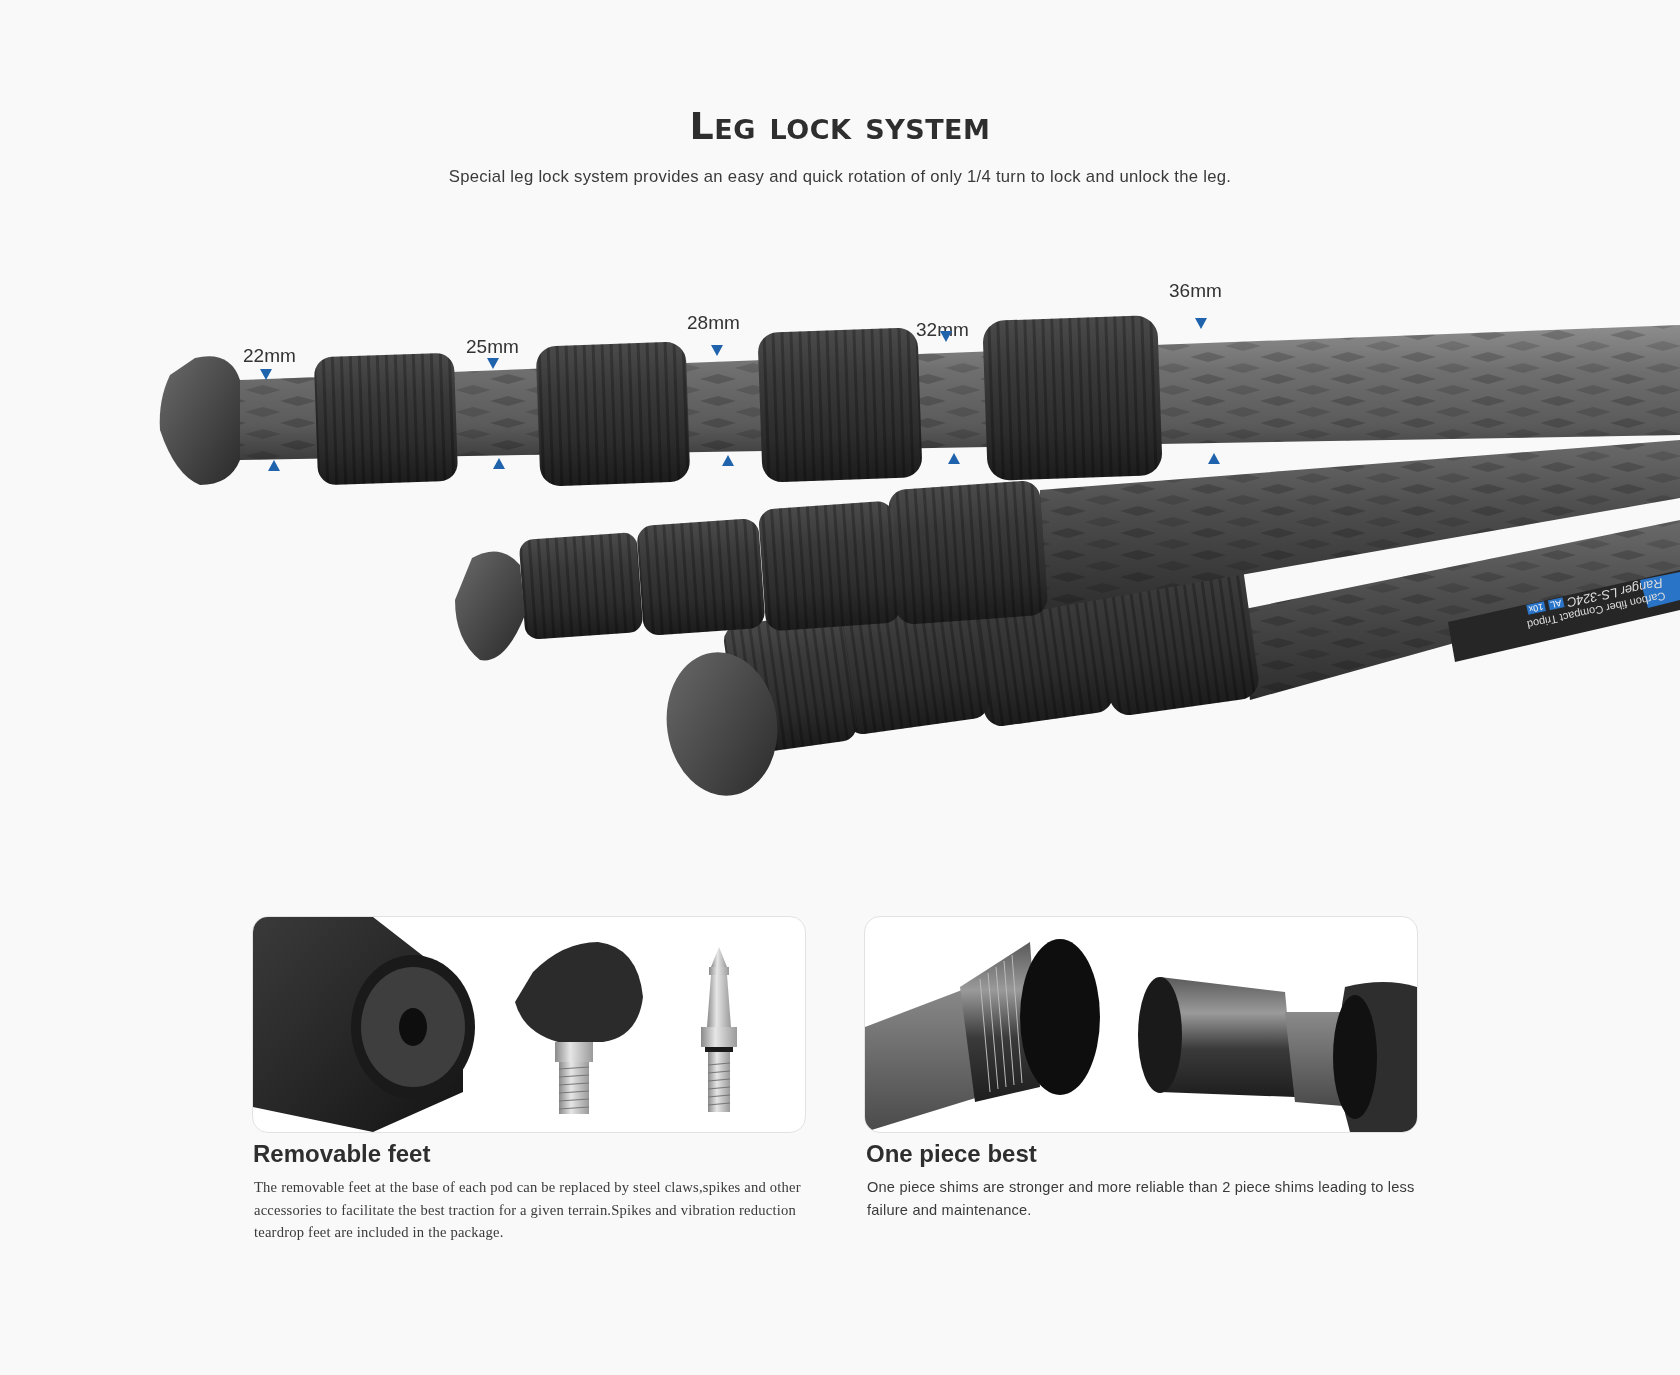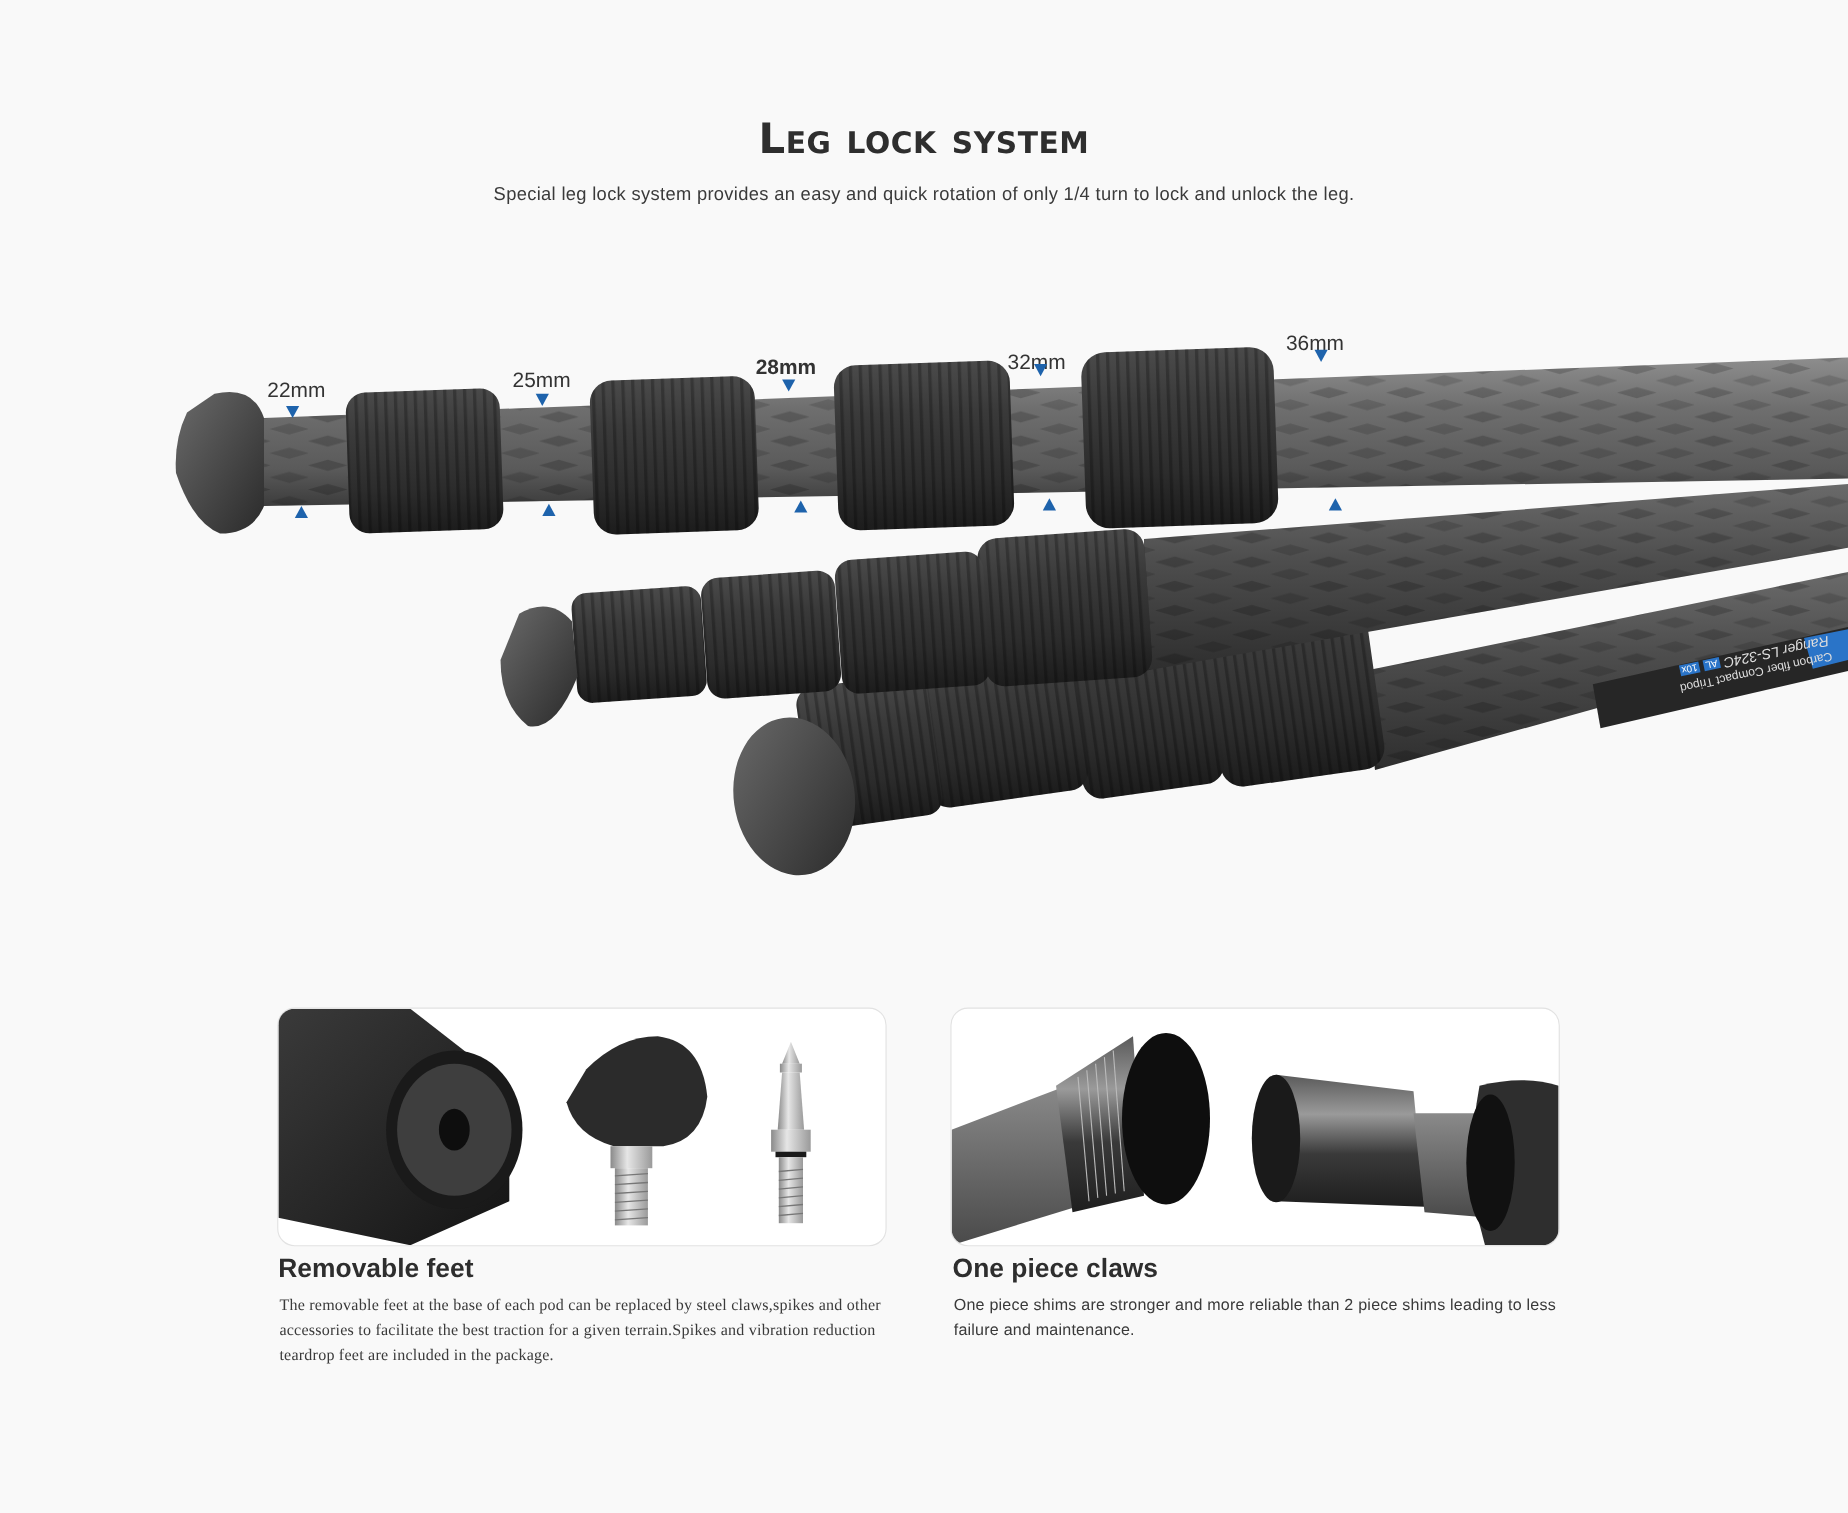--- a/index.html
+++ b/index.html
@@ -108,29 +108,29 @@
   </svg>
 
   <span class="mm-label" style="left:243px;top:65px;text-align:center;">22mm</span>
   <span class="arrow-down" style="left:260px;top:89px;"></span>
   <span class="arrow-up" style="left:268px;top:180px;"></span>
 
   <span class="mm-label" style="left:466px;top:56px;">25mm</span>
   <span class="arrow-down" style="left:487px;top:78px;"></span>
   <span class="arrow-up" style="left:493px;top:178px;"></span>
 
-  <span class="mm-label" style="left:687px;top:44px;font-weight:bold;">28mm</span>
+  <span class="mm-label" style="left:687px;top:32px;">28mm</span>
   <span class="arrow-down" style="left:711px;top:65px;"></span>
   <span class="arrow-up" style="left:722px;top:175px;"></span>
 
   <span class="mm-label" style="left:916px;top:28px;margin-top:11px;">32mm</span>
   <span class="arrow-down" style="left:940px;top:51px;"></span>
   <span class="arrow-up" style="left:948px;top:173px;"></span>
 
-  <span class="mm-label" style="left:1169px;top:22px;">36mm</span>
+  <span class="mm-label" style="left:1169px;top:0;">36mm</span>
   <span class="arrow-down" style="left:1195px;top:38px;"></span>
   <span class="arrow-up" style="left:1208px;top:173px;"></span>
 
   <div style="position:absolute;left:1455px;top:305px;width:210px;height:40px;transform:rotate(-12deg) rotate(180deg);color:#ddd;font-size:11px;line-height:14px;">
     <div><span>Carbon fiber Compact Tripod</span></div>
     <div style="font-style:italic;font-size:13px;">
       <span>Ranger</span>
       <span>LS-324C</span>
       <span style="background:#2a74c8;color:#fff;font-size:9px;padding:0 2px;font-style:normal;">AL</span>
       <span style="background:#2a74c8;color:#fff;font-size:9px;padding:0 2px;font-style:normal;">10x</span>
@@ -215,14 +215,14 @@
     <ellipse cx="195" cy="100" rx="40" ry="78" fill="#0e0e0e"></ellipse>
 
     <path d="M295 60 L420 75 L430 180 L295 175 Z" fill="url(#c2metal)"></path>
     <ellipse cx="295" cy="118" rx="22" ry="58" fill="#1a1a1a"></ellipse>
     <path d="M420 95 L490 95 L490 190 L430 185 Z" fill="url(#c2tube)"></path>
 
     <path d="M480 70 Q520 60 552 70 L552 215 L485 215 Q465 150 480 70 Z" fill="#2e2e2e"></path>
     <ellipse cx="490" cy="140" rx="22" ry="62" fill="#111"></ellipse>
   </svg>
 </div>
-<div class="feature-title" style="left:866px;">One piece claws</div>
+<div class="feature-title" style="left:866px;">One piece best</div>
 <div class="feature-text" style="left:867px;">One piece shims are stronger and more reliable than 2 piece shims leading to less failure and maintenance.</div>
 
 </body></html>

